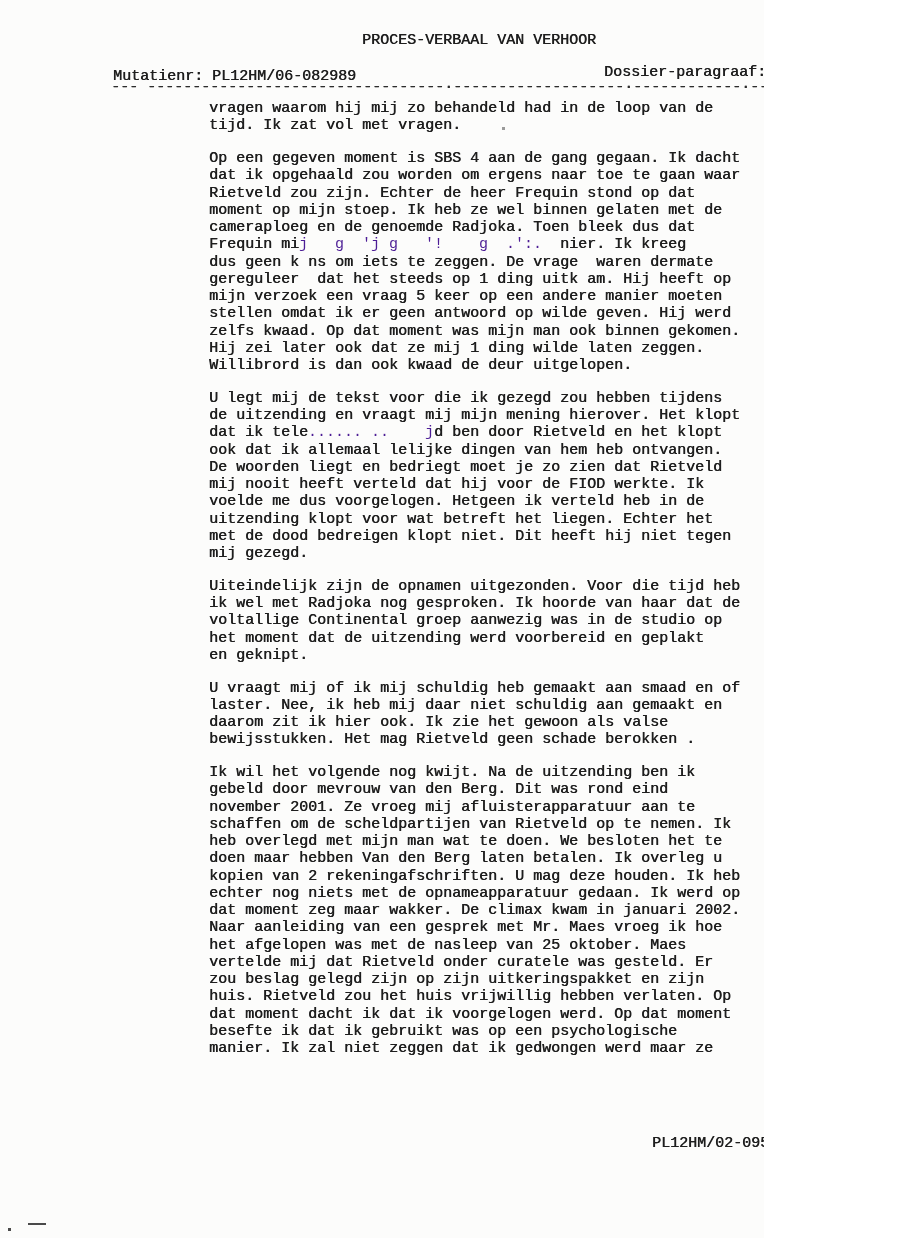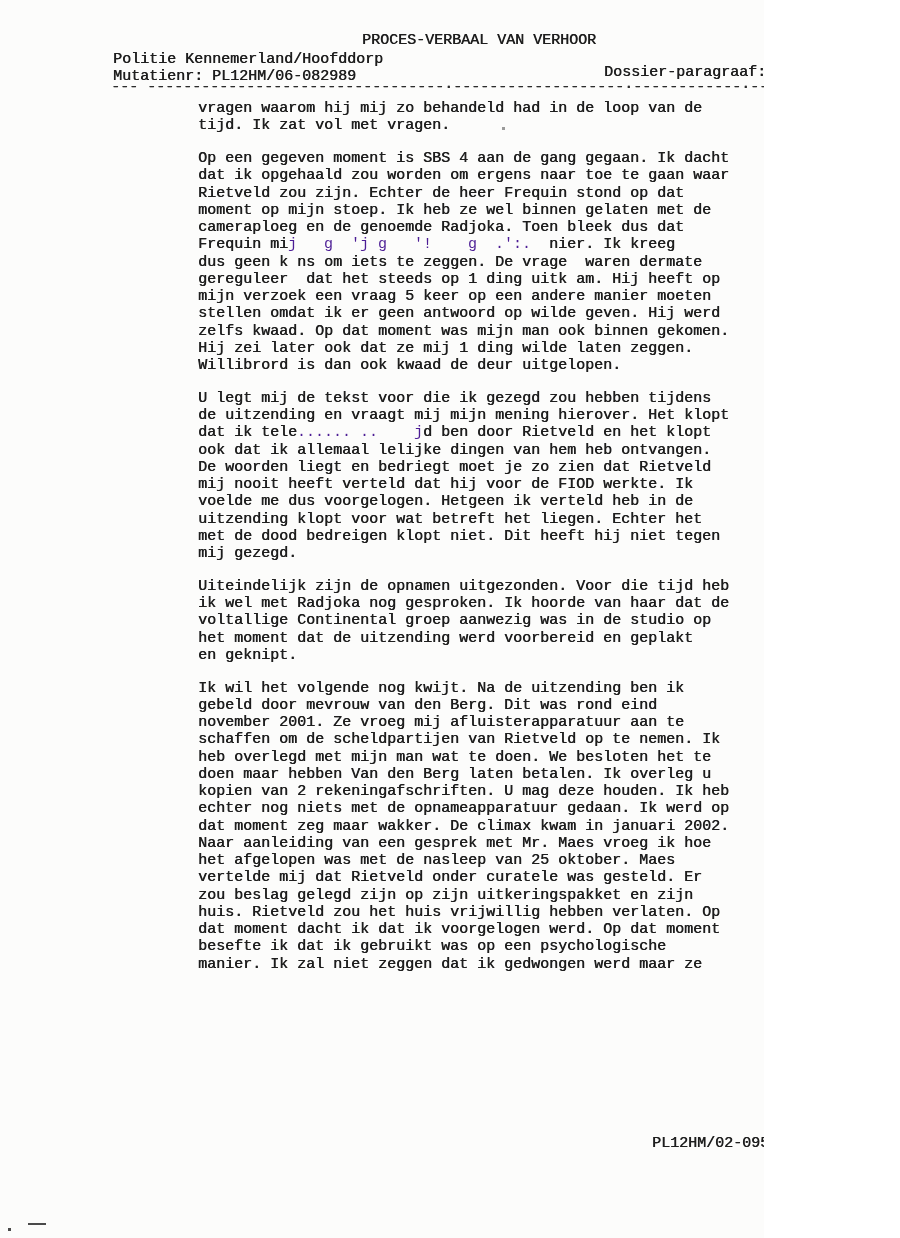--- a/index.html
+++ b/index.html
@@ -9,35 +9,34 @@
     font-family:"Liberation Mono","DejaVu Sans Mono",monospace;
     color:#1e1e1e;
   }
   .txt { position:absolute; font-size:15px; line-height:17.25px; white-space:pre;
          text-shadow:0.45px 0 currentColor; }
   .title    { left:362px; top:32px; }
   .org      { left:113px; top:51px; }
   .mutatie  { left:113px; top:68px; }
   .dossier  { left:604px; top:64px; }
   .sep      { left:111px; top:79px; color:#2c2c2c; letter-spacing:0; }
-  .bodytext { position:absolute; left:198px; top:100px; width:560px; }
+  .bodytext { position:absolute; left:209px; top:100px; width:560px; }
   .bodytext p { margin:0 0 15.5px 0; font-size:15px; line-height:17.25px;
                 white-space:pre; text-shadow:0.45px 0 currentColor; }
   .faded { color:#4c1d95; text-shadow:none; }
   .footer { left:652px; top:1135px; }
   .speck { position:absolute; background:#4a4a4a; }
   .speck.light { background:#9a9a9a; }
 </style>
 </head>
 <body>
 
 <div class="page">
 
   <div class="txt title">PROCES-VERBAAL VAN VERHOOR</div>
-  <div class="txt org">Politie Kennemerland/Hoofddorp</div>
   <div class="txt mutatie">Mutatienr: PL12HM/06-082989</div>
 
   <div class="txt dossier"><span>Dossier-paragraaf:</span><span>______ .</span></div>
 
   <div class="txt sep">--- ---------------------------------·-------------------·------------·-----·-··-</div>
 
   <div class="bodytext">
     <p>vragen waarom hij mij zo behandeld had in de loop van de
 tijd. Ik zat vol met vragen.</p>
     <p><span>Op een gegeven moment is SBS 4 aan de gang gegaan. Ik dacht
@@ -61,20 +60,24 @@
 mij nooit heeft verteld dat hij voor de FIOD werkte. Ik
 voelde me dus voorgelogen. Hetgeen ik verteld heb in de
 uitzending klopt voor wat betreft het liegen. Echter het
 met de dood bedreigen klopt niet. Dit heeft hij niet tegen
 mij gezegd.</span></p>
     <p>Uiteindelijk zijn de opnamen uitgezonden. Voor die tijd heb
 ik wel met Radjoka nog gesproken. Ik hoorde van haar dat de
 voltallige Continental groep aanwezig was in de studio op
 het moment dat de uitzending werd voorbereid en geplakt
 en geknipt.</p>
+    <p>U vraagt mij of ik mij schuldig heb gemaakt aan smaad en of
+laster. Nee, ik heb mij daar niet schuldig aan gemaakt en
+daarom zit ik hier ook. Ik zie het gewoon als valse
+bewijsstukken. Het mag Rietveld geen schade berokken .</p>
     <p>Ik wil het volgende nog kwijt. Na de uitzending ben ik
 gebeld door mevrouw van den Berg. Dit was rond eind
 november 2001. Ze vroeg mij afluisterapparatuur aan te
 schaffen om de scheldpartijen van Rietveld op te nemen. Ik
 heb overlegd met mijn man wat te doen. We besloten het te
 doen maar hebben Van den Berg laten betalen. Ik overleg u
 kopien van 2 rekeningafschriften. U mag deze houden. Ik heb
 echter nog niets met de opnameapparatuur gedaan. Ik werd op
 dat moment zeg maar wakker. De climax kwam in januari 2002.
 Naar aanleiding van een gesprek met Mr. Maes vroeg ik hoe

